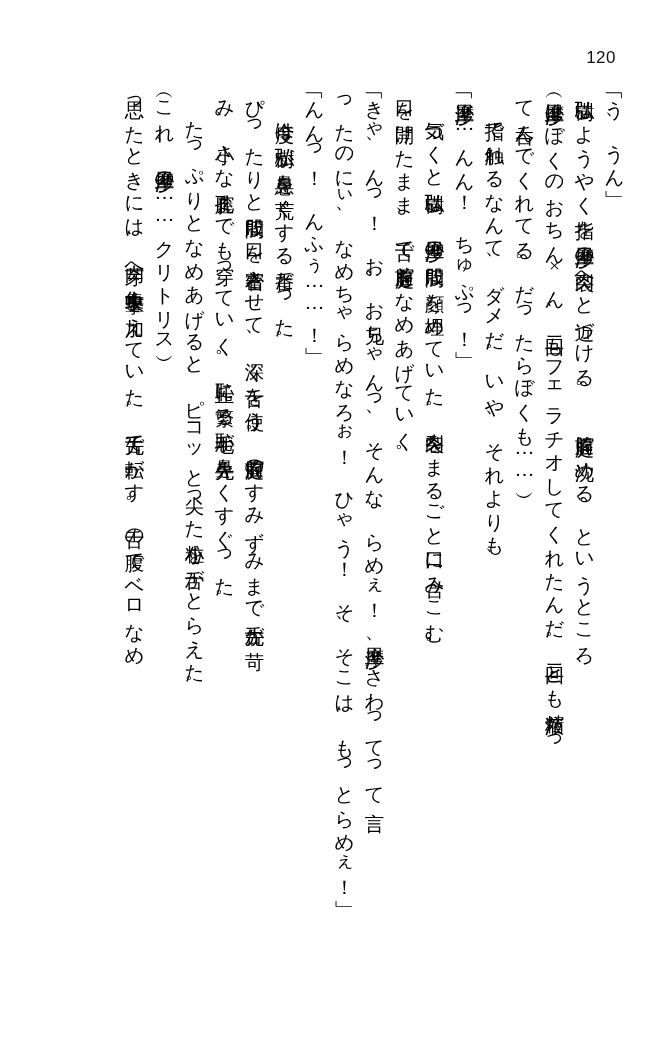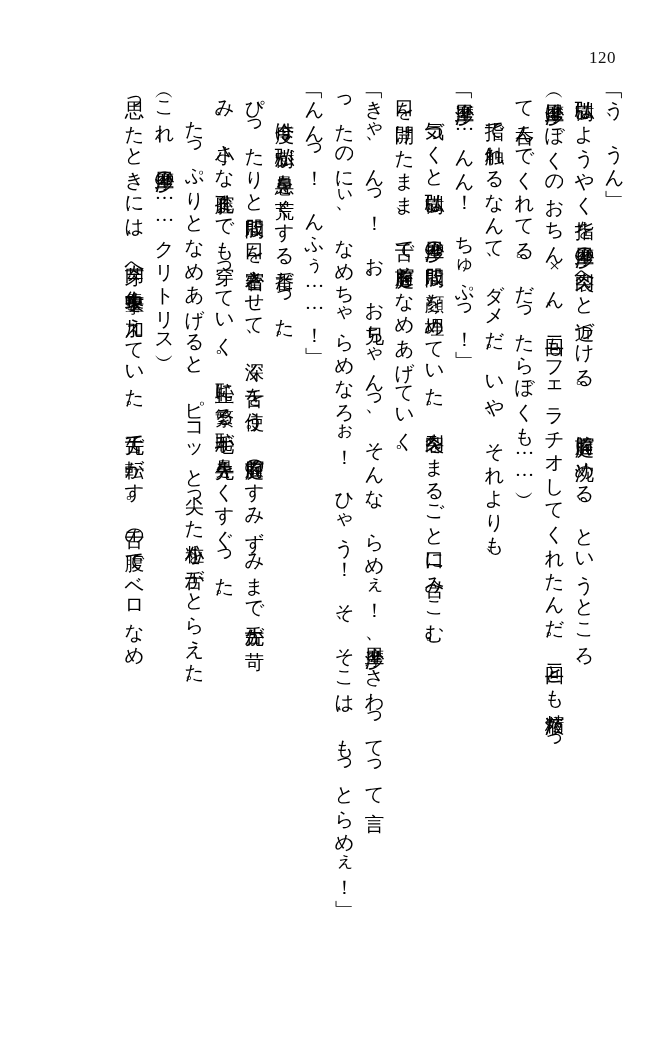--- a/index.html
+++ b/index.html
@@ -19,21 +19,21 @@
     width: 668px;
     height: 1050px;
     background: #ffffff;
     box-sizing: border-box;
   }
   .page-number {
     position: absolute;
     top: 48px;
     right: 52px;
     font-size: 17px;
-    font-family: Liberation Serif, serif;
+    font-family: Liberation Sans, sans-serif;
     letter-spacing: 0.5px;
     color: #111111;
   }
   .text-body {
     position: absolute;
     top: 86px;
     right: 44px;
     left: 44px;
     bottom: 34px;
     display: flex;

